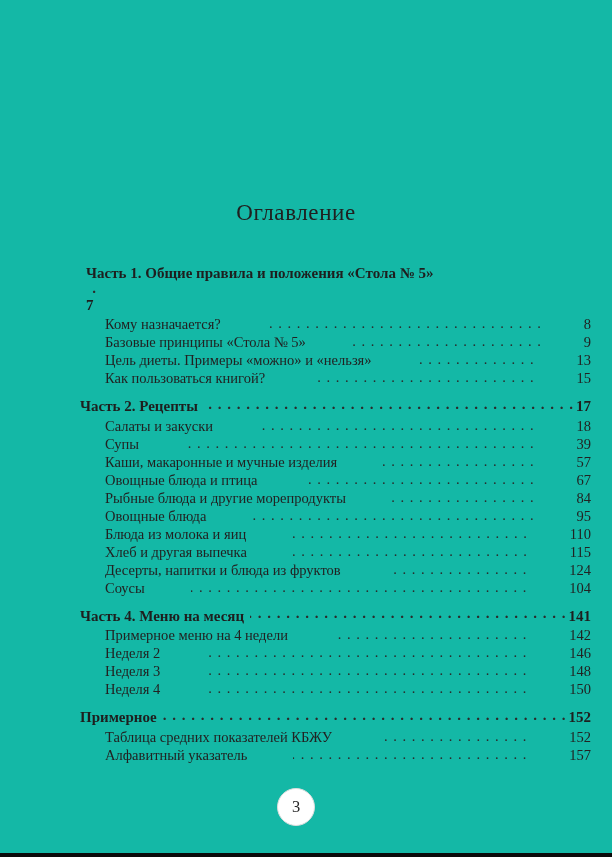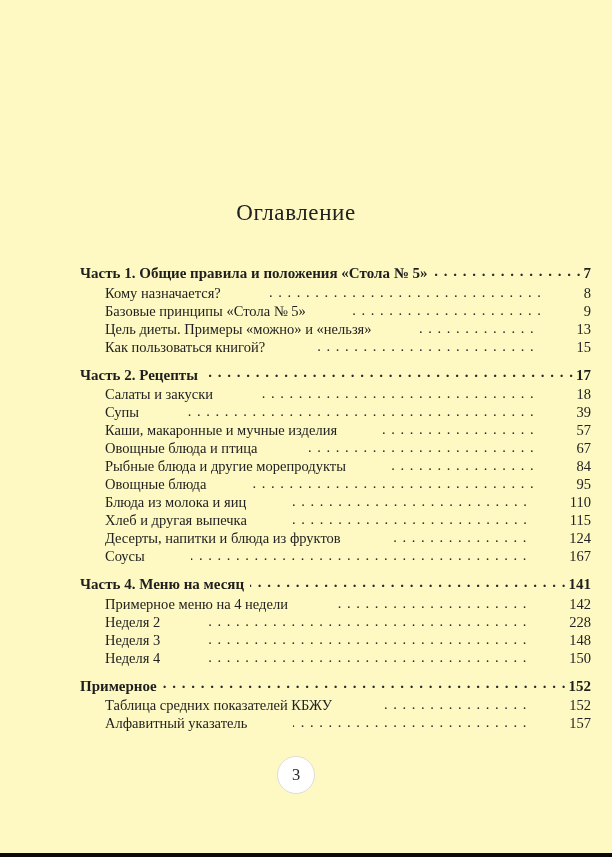--- a/index.html
+++ b/index.html
@@ -3,35 +3,35 @@
 <meta charset="utf-8">
 <style>
   * { margin:0; padding:0; box-sizing:border-box; }
   html, body { background:#ffffff; }
   body {
     width:612px; height:857px; position:relative; overflow:hidden;
     font-family:"Liberation Serif","DejaVu Serif",serif;
     color:#1e1e1e;
   }
   .page {
-    position:absolute; inset:0; background:#fef9c3;
+    position:absolute; inset:0; background:#14b8a6;
     padding:200px 21px 16px 80px;
   }
   .page-title {
     width:612px; margin:0 0 38px -90px;
     text-align:center;
     font-size:23px; font-weight:400; letter-spacing:0.6px; color:#202020;
   }
   .toc-line {
     display:flex; align-items:baseline; white-space:nowrap;
   }
   .toc-section {
     font-size:15px; font-weight:700; line-height:19.5px; margin-top:10px;
   }
-  .toc-section:first-child { margin-top:10px; }
+  .toc-section:first-child { margin-top:10px;flex-direction:column; }
   .toc-item {
     font-size:14.5px; font-weight:400; line-height:18px;
     padding-left:25px; color:#222;gap:40px;
   }
   .toc-label { white-space:nowrap; }
   .toc-dots {
     position:relative; flex:1 1 auto; overflow:hidden;
     height:12px; margin:0 3px 0 6px; min-width:10px;
   }
   .toc-dots::after {
@@ -134,36 +134,36 @@
           <span class="toc-page">115</span>
         </div>
         <div class="toc-line toc-item">
           <span class="toc-label">Десерты, напитки и блюда из фруктов</span>
           <span class="toc-dots"></span>
           <span class="toc-page">124</span>
         </div>
         <div class="toc-line toc-item">
           <span class="toc-label">Соусы</span>
           <span class="toc-dots"></span>
-          <span class="toc-page">167</span>
+          <span class="toc-page">104</span>
         </div>
         <div class="toc-line toc-section">
           <span class="toc-label">Часть 4. Меню на месяц</span>
           <span class="toc-dots"></span>
           <span class="toc-page">141</span>
         </div>
         <div class="toc-line toc-item">
           <span class="toc-label">Примерное меню на 4 недели</span>
           <span class="toc-dots"></span>
           <span class="toc-page">142</span>
         </div>
         <div class="toc-line toc-item">
           <span class="toc-label">Неделя 2</span>
           <span class="toc-dots"></span>
-          <span class="toc-page">228</span>
+          <span class="toc-page">146</span>
         </div>
         <div class="toc-line toc-item">
           <span class="toc-label">Неделя 3</span>
           <span class="toc-dots"></span>
           <span class="toc-page">148</span>
         </div>
         <div class="toc-line toc-item">
           <span class="toc-label">Неделя 4</span>
           <span class="toc-dots"></span>
           <span class="toc-page">150</span>

